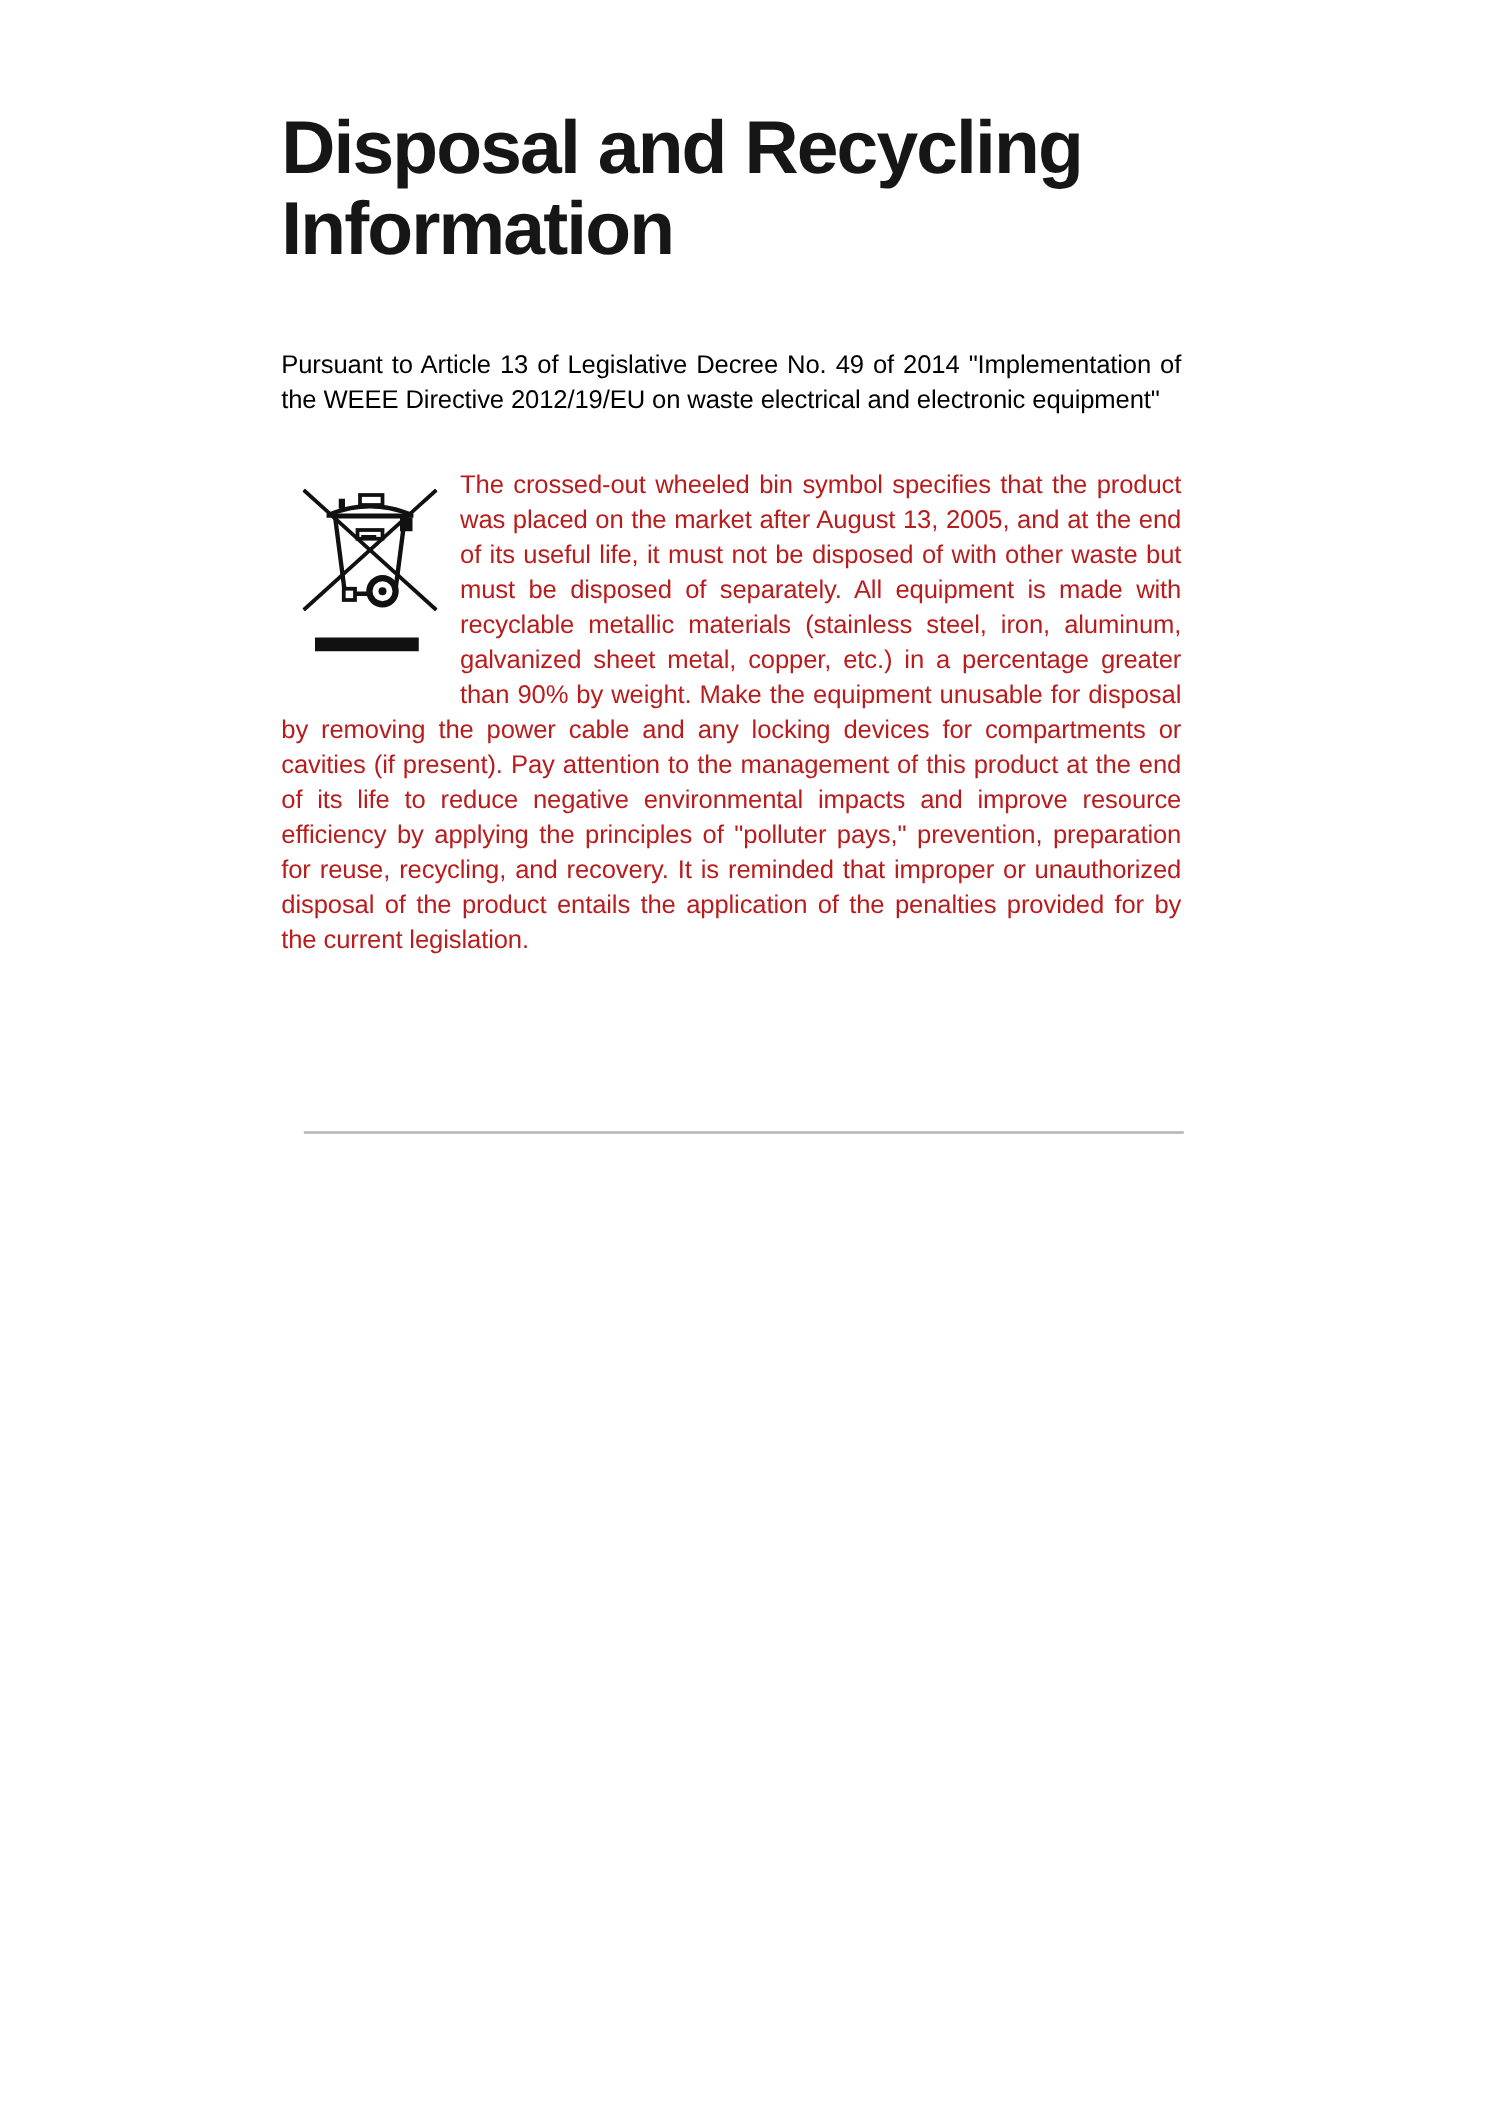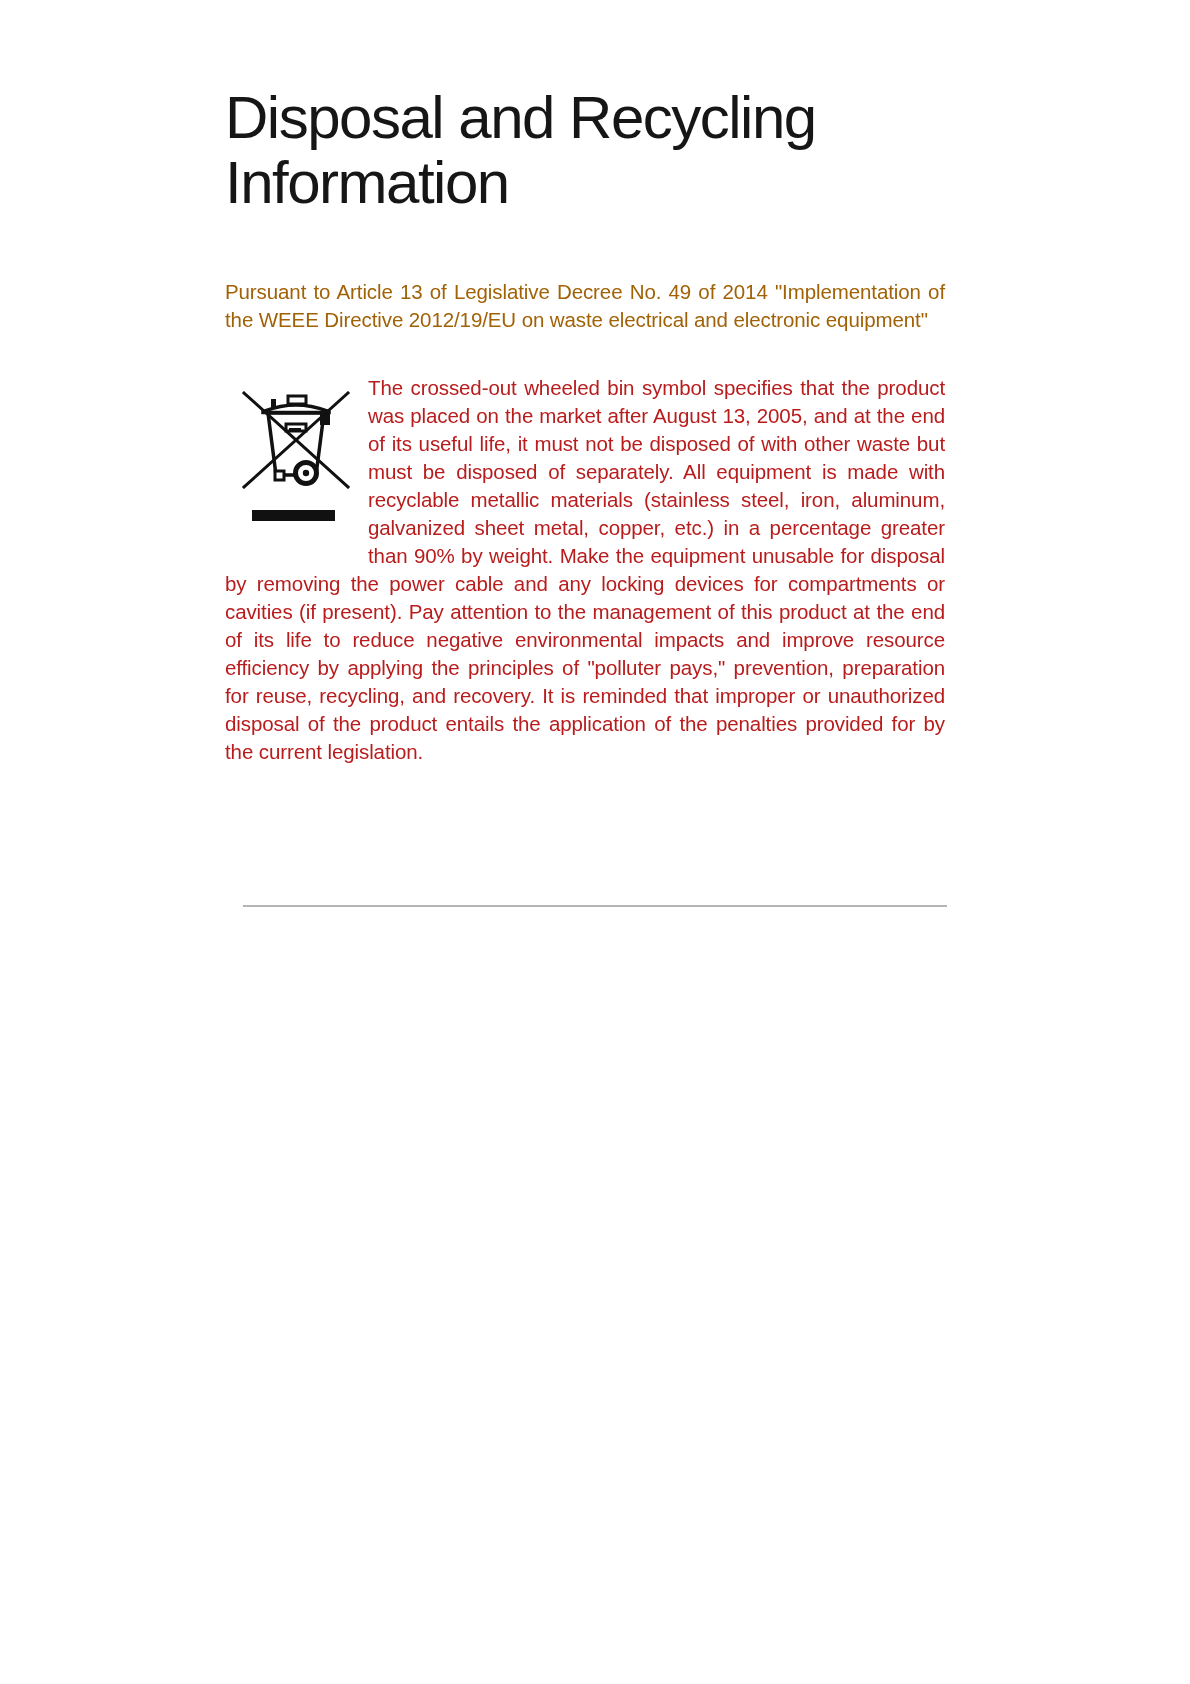--- a/index.html
+++ b/index.html
@@ -17,32 +17,32 @@
   .content {
     position: absolute;
     left: 225px;
     top: 85px;
     width: 720px;
   }
 
   .title {
     font-size: 60px;
     line-height: 65px;
-    font-weight: 400;
+    font-weight: 700;
     letter-spacing: -1.5px;
     color: #161616;
   }
 
   .intro {
     margin-top: 63px;
     font-size: 20.5px;
     line-height: 28px;
     letter-spacing: -0.1px;
     text-align: justify;
-    color: #a16207;
+    color: #000000;
   }
 
   .body-para {
     margin-top: 40px;
     font-size: 20.5px;
     line-height: 28px;
     letter-spacing: -0.1px;
     text-align: justify;
     color: #b91c1c;
   }

